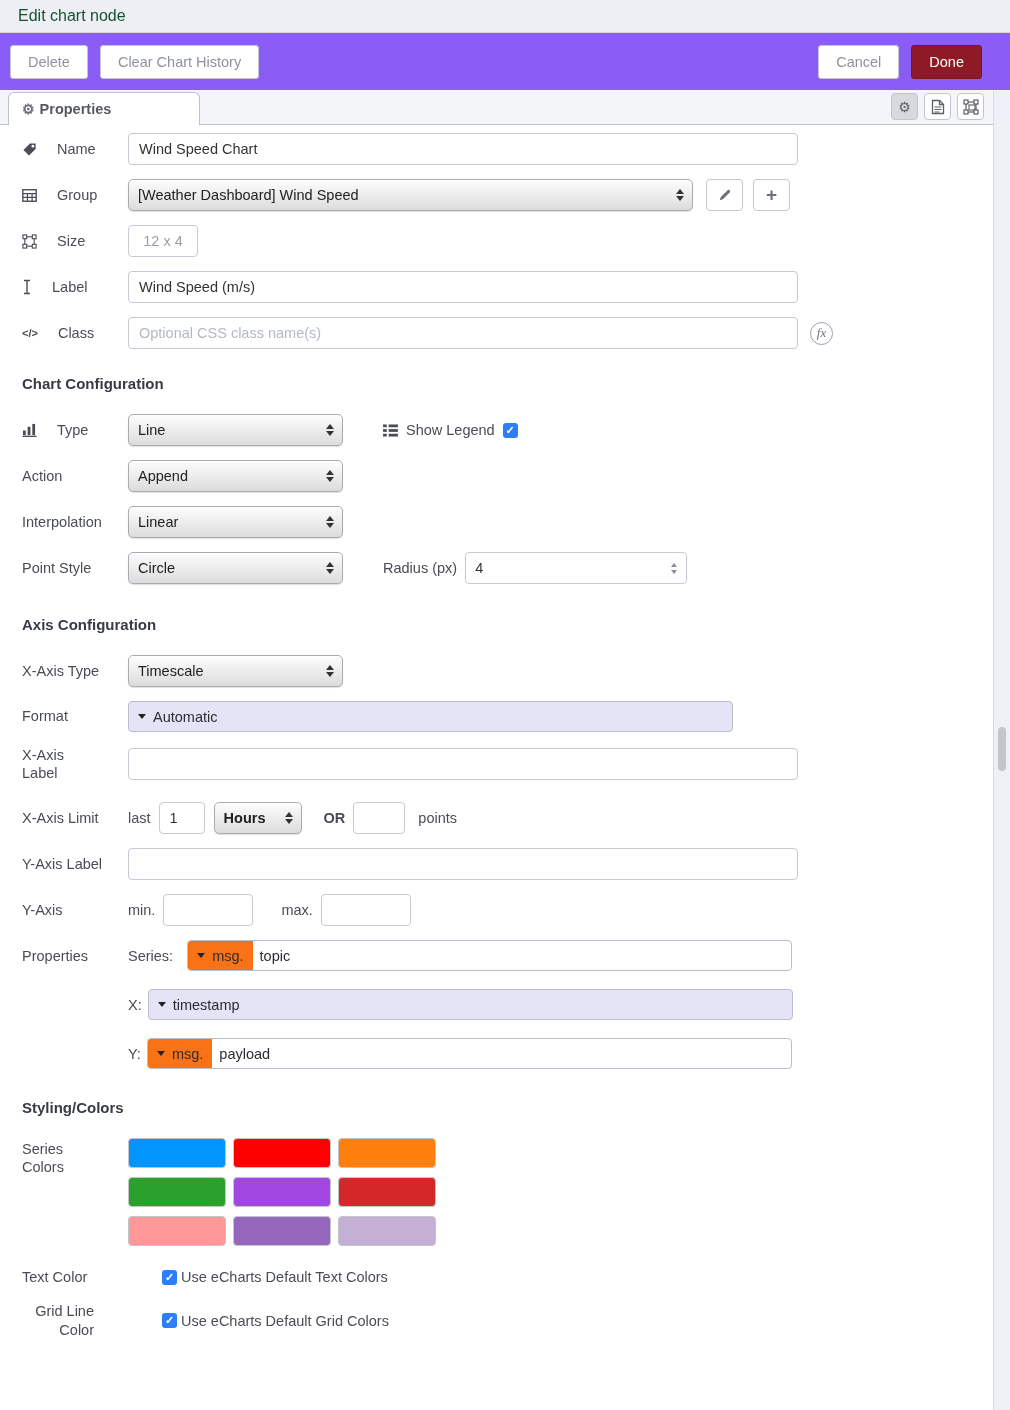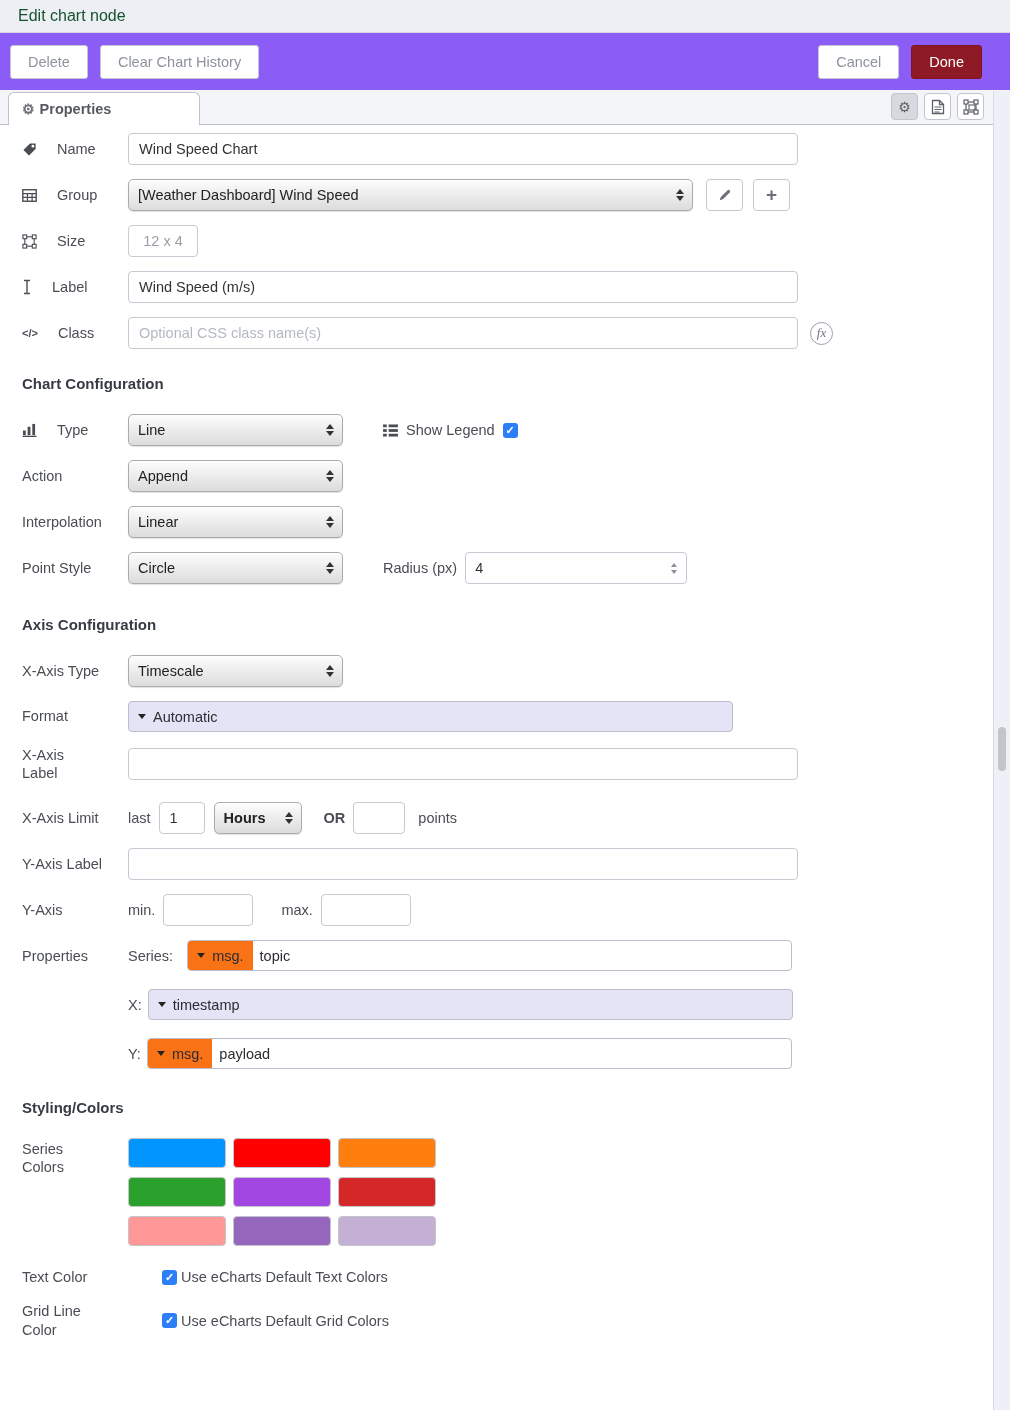--- a/index.html
+++ b/index.html
@@ -487,20 +487,20 @@
 
   <div class="form-row" style="margin-top:22px;">
     <div class="row-label" style="width:140px;">
       <span class="label-text">Text Color</span>
     </div>
     <span class="checkbox" style="background-color: rgb(45, 127, 249);">✓</span>
     <span class="muted" style="margin-left:4px;">Use eCharts Default Text Colors</span>
   </div>
 
   <div class="form-row" style="margin-top:16px;">
-    <div class="row-label w70" style="width:140px;">
+    <div class="row-label w70" style="width:140px;text-align:right;">
       <span class="label-text">Grid Line Color</span>
     </div>
     <span class="checkbox" style="background-color: rgb(45, 127, 249);">✓</span>
     <span class="muted" style="margin-left:4px;">Use eCharts Default Grid Colors</span>
   </div>
 
 </div>
 
 </body></html>

